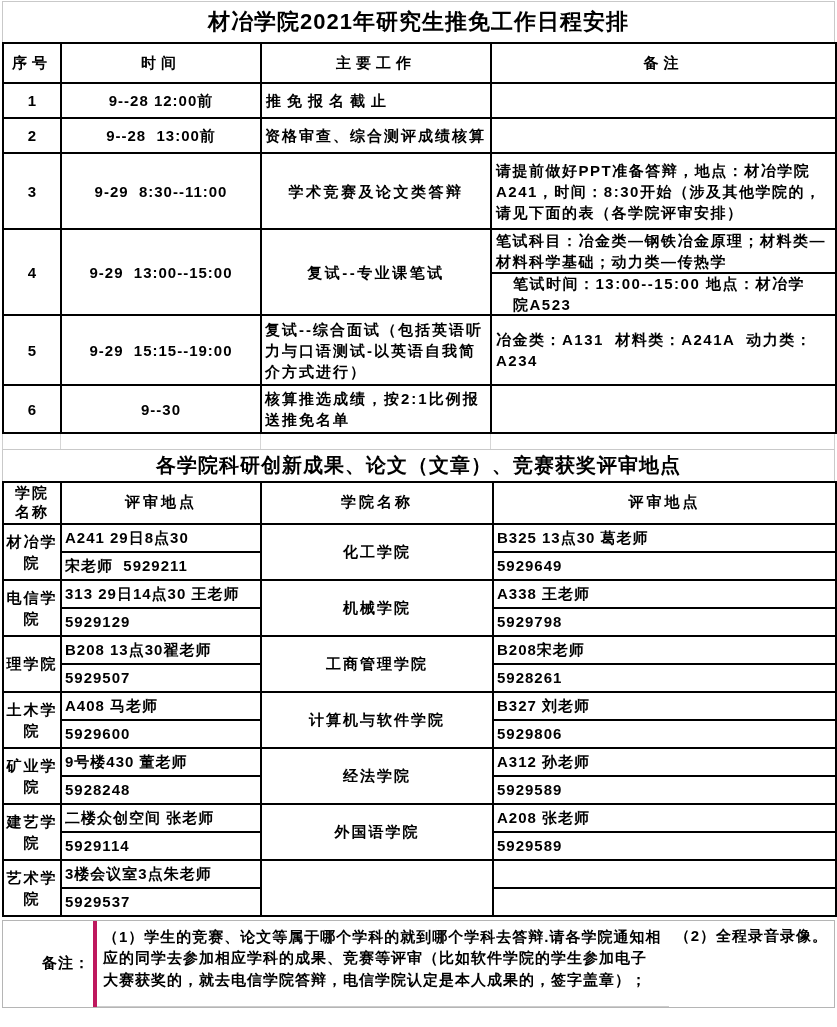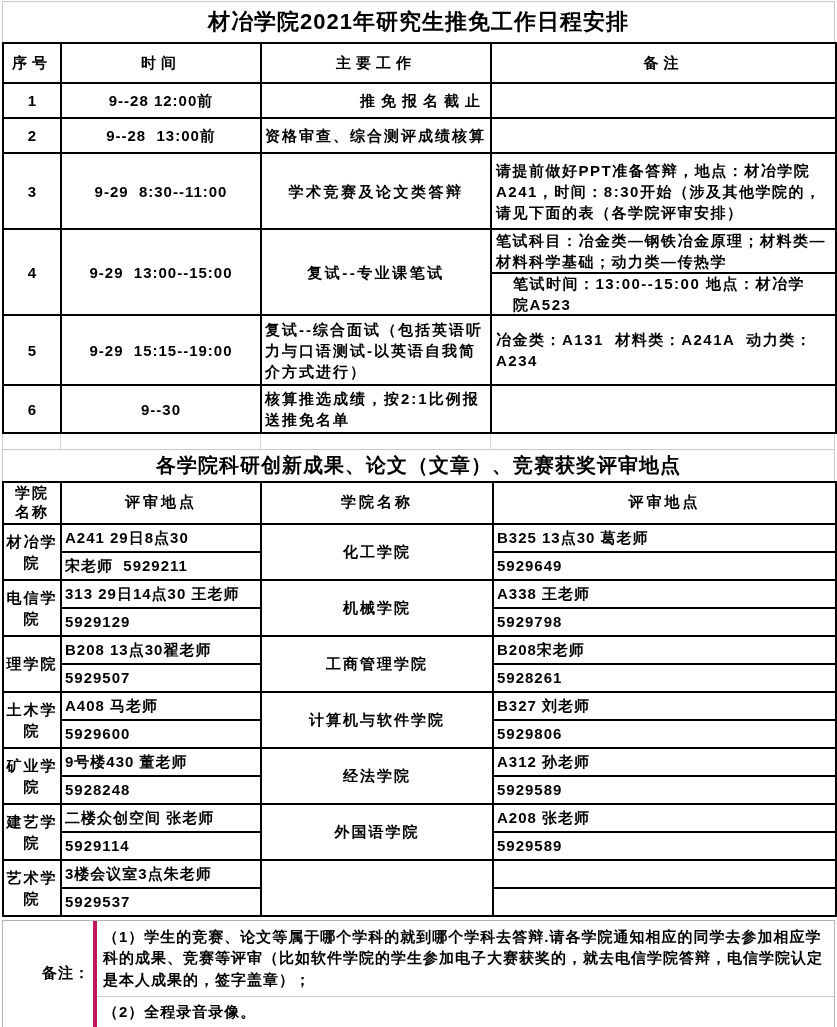--- a/index.html
+++ b/index.html
@@ -21,21 +21,21 @@
   table{border-collapse:collapse;table-layout:fixed;width:833px;}
   td,th{
     border:2px solid #000;
     font-size:15px;font-weight:bold;line-height:1.4;
     padding:2px 4px;box-sizing:border-box;overflow:hidden;
     vertical-align:middle;
   }
   th{text-align:center;letter-spacing:5px;padding:1px;line-height:1.25;}
   .time-cell{text-align:center;letter-spacing:1px;white-space:pre-wrap;}
   .num-cell{text-align:center;letter-spacing:0;}
-  .work-wide{letter-spacing:6px;text-align:right;}
+  .work-wide{letter-spacing:6px;text-align:left;}
   .work-mid{letter-spacing:2.5px;text-align:center;}
   .work-left{letter-spacing:2px;text-align:left;padding:2px 3px;}
   .note-cell{letter-spacing:1.5px;text-align:left;padding:2px 4px;white-space:pre-wrap;}
   .split-cell{padding:0;}
   .split-top{
     height:44px;border-bottom:2px solid #000;box-sizing:border-box;
     display:flex;align-items:center;padding:1px 4px;
     letter-spacing:1.5px;white-space:pre-wrap;
   }
   .split-bottom{
@@ -69,21 +69,21 @@
   
   .footer{
     margin-top:3px;display:flex;min-height:88px;
     border:1px solid #b5b5b5;box-sizing:border-box;
   }
   .f-label{
     width:58px;flex:none;border-right:4px solid #be185d;
     display:flex;align-items:center;padding-left:3px;
     font-size:15px;letter-spacing:1px;box-sizing:border-box;margin-left:36px;
   }
-  .f-body{flex:1;display:flex;flex-direction:column;}
+  .f-body{flex:1;display:flex;flex-direction:row;}
   .f-item1{
     flex:1;padding:5px 6px 5px 6px;border-bottom:1px solid #ccc;
     font-size:15px;letter-spacing:1px;line-height:1.45;white-space:pre-wrap;
   }
   .f-item2{
     padding:4px 6px 5px 6px;font-size:15px;letter-spacing:1px;line-height:1.4;
   }
 </style>
 </head>
 <body>

